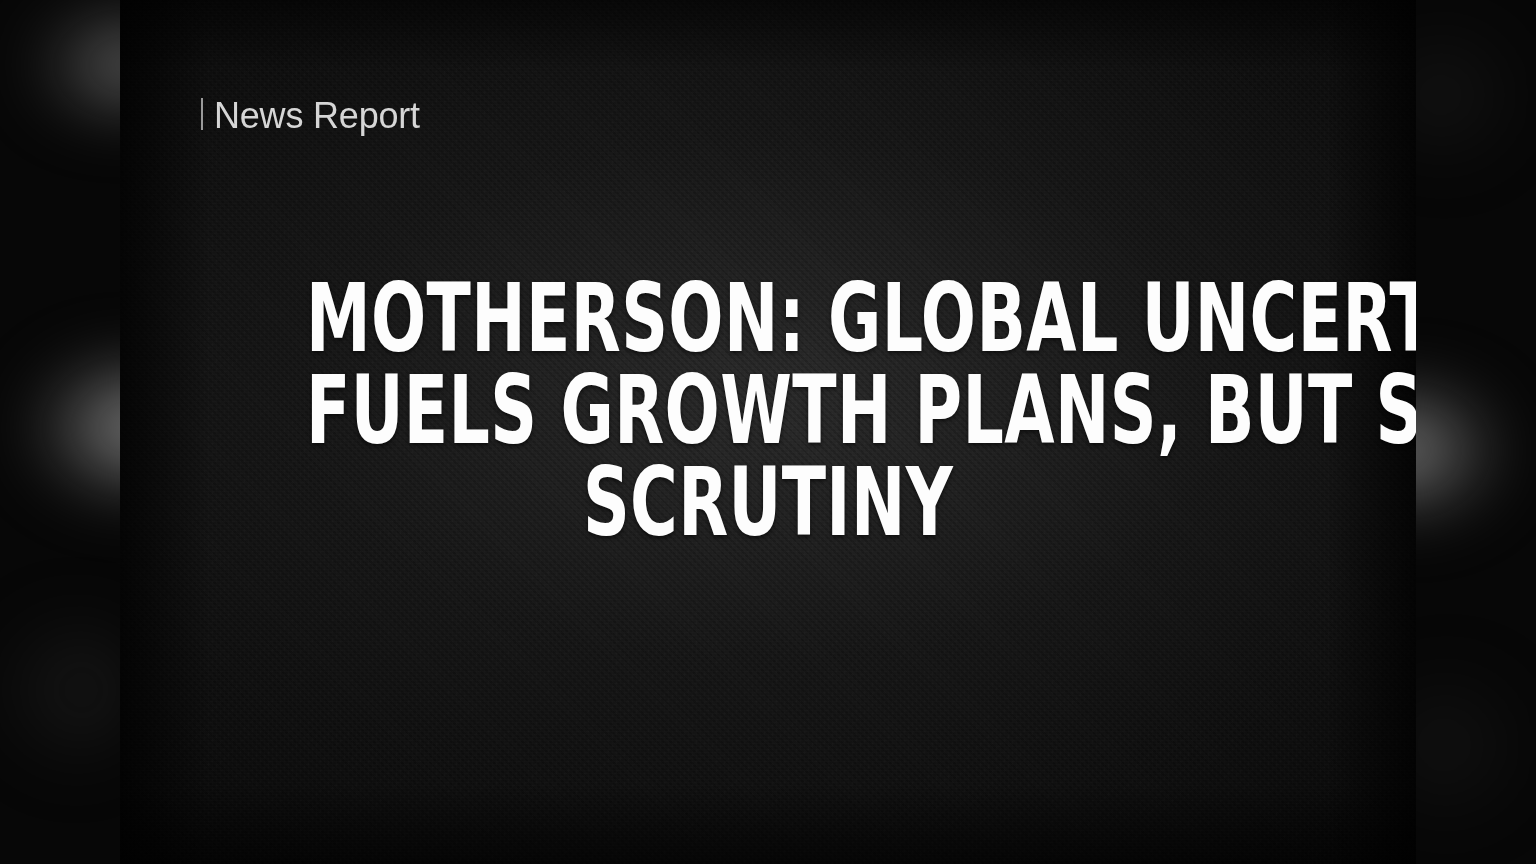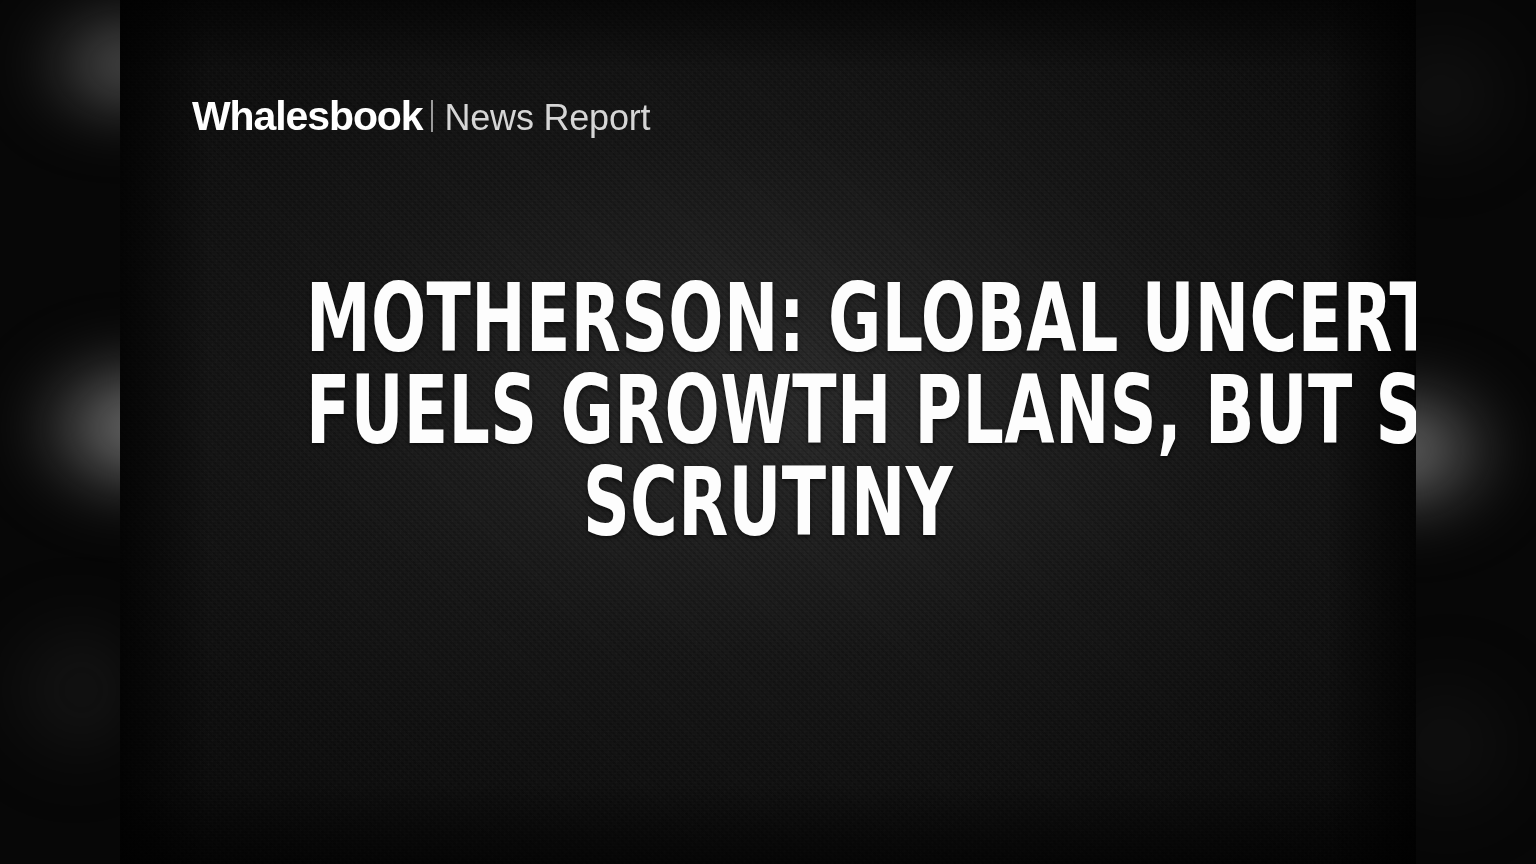--- a/index.html
+++ b/index.html
@@ -187,21 +187,20 @@
     <div class="blur-blob blob-r2"></div>
     <div class="blur-blob blob-r3"></div>
   </div>
 
   <div id="panel">
     <div class="panel-vignette"></div>
     <div class="panel-grain"></div>
     <div class="panel-edges"></div>
 
     <div id="brand">
-      <span id="brand-name">Whalesbook</span>
       <span id="brand-divider"></span>
       <span id="brand-tagline">News Report</span>
     </div>
 
     <div id="headline">
       <span class="headline-line">MOTHERSON: GLOBAL UNCERTAINTY</span>
       <span class="headline-line">FUELS GROWTH PLANS, BUT STOCK FACES</span>
       <span class="headline-line">SCRUTINY</span>
     </div>
   </div>

